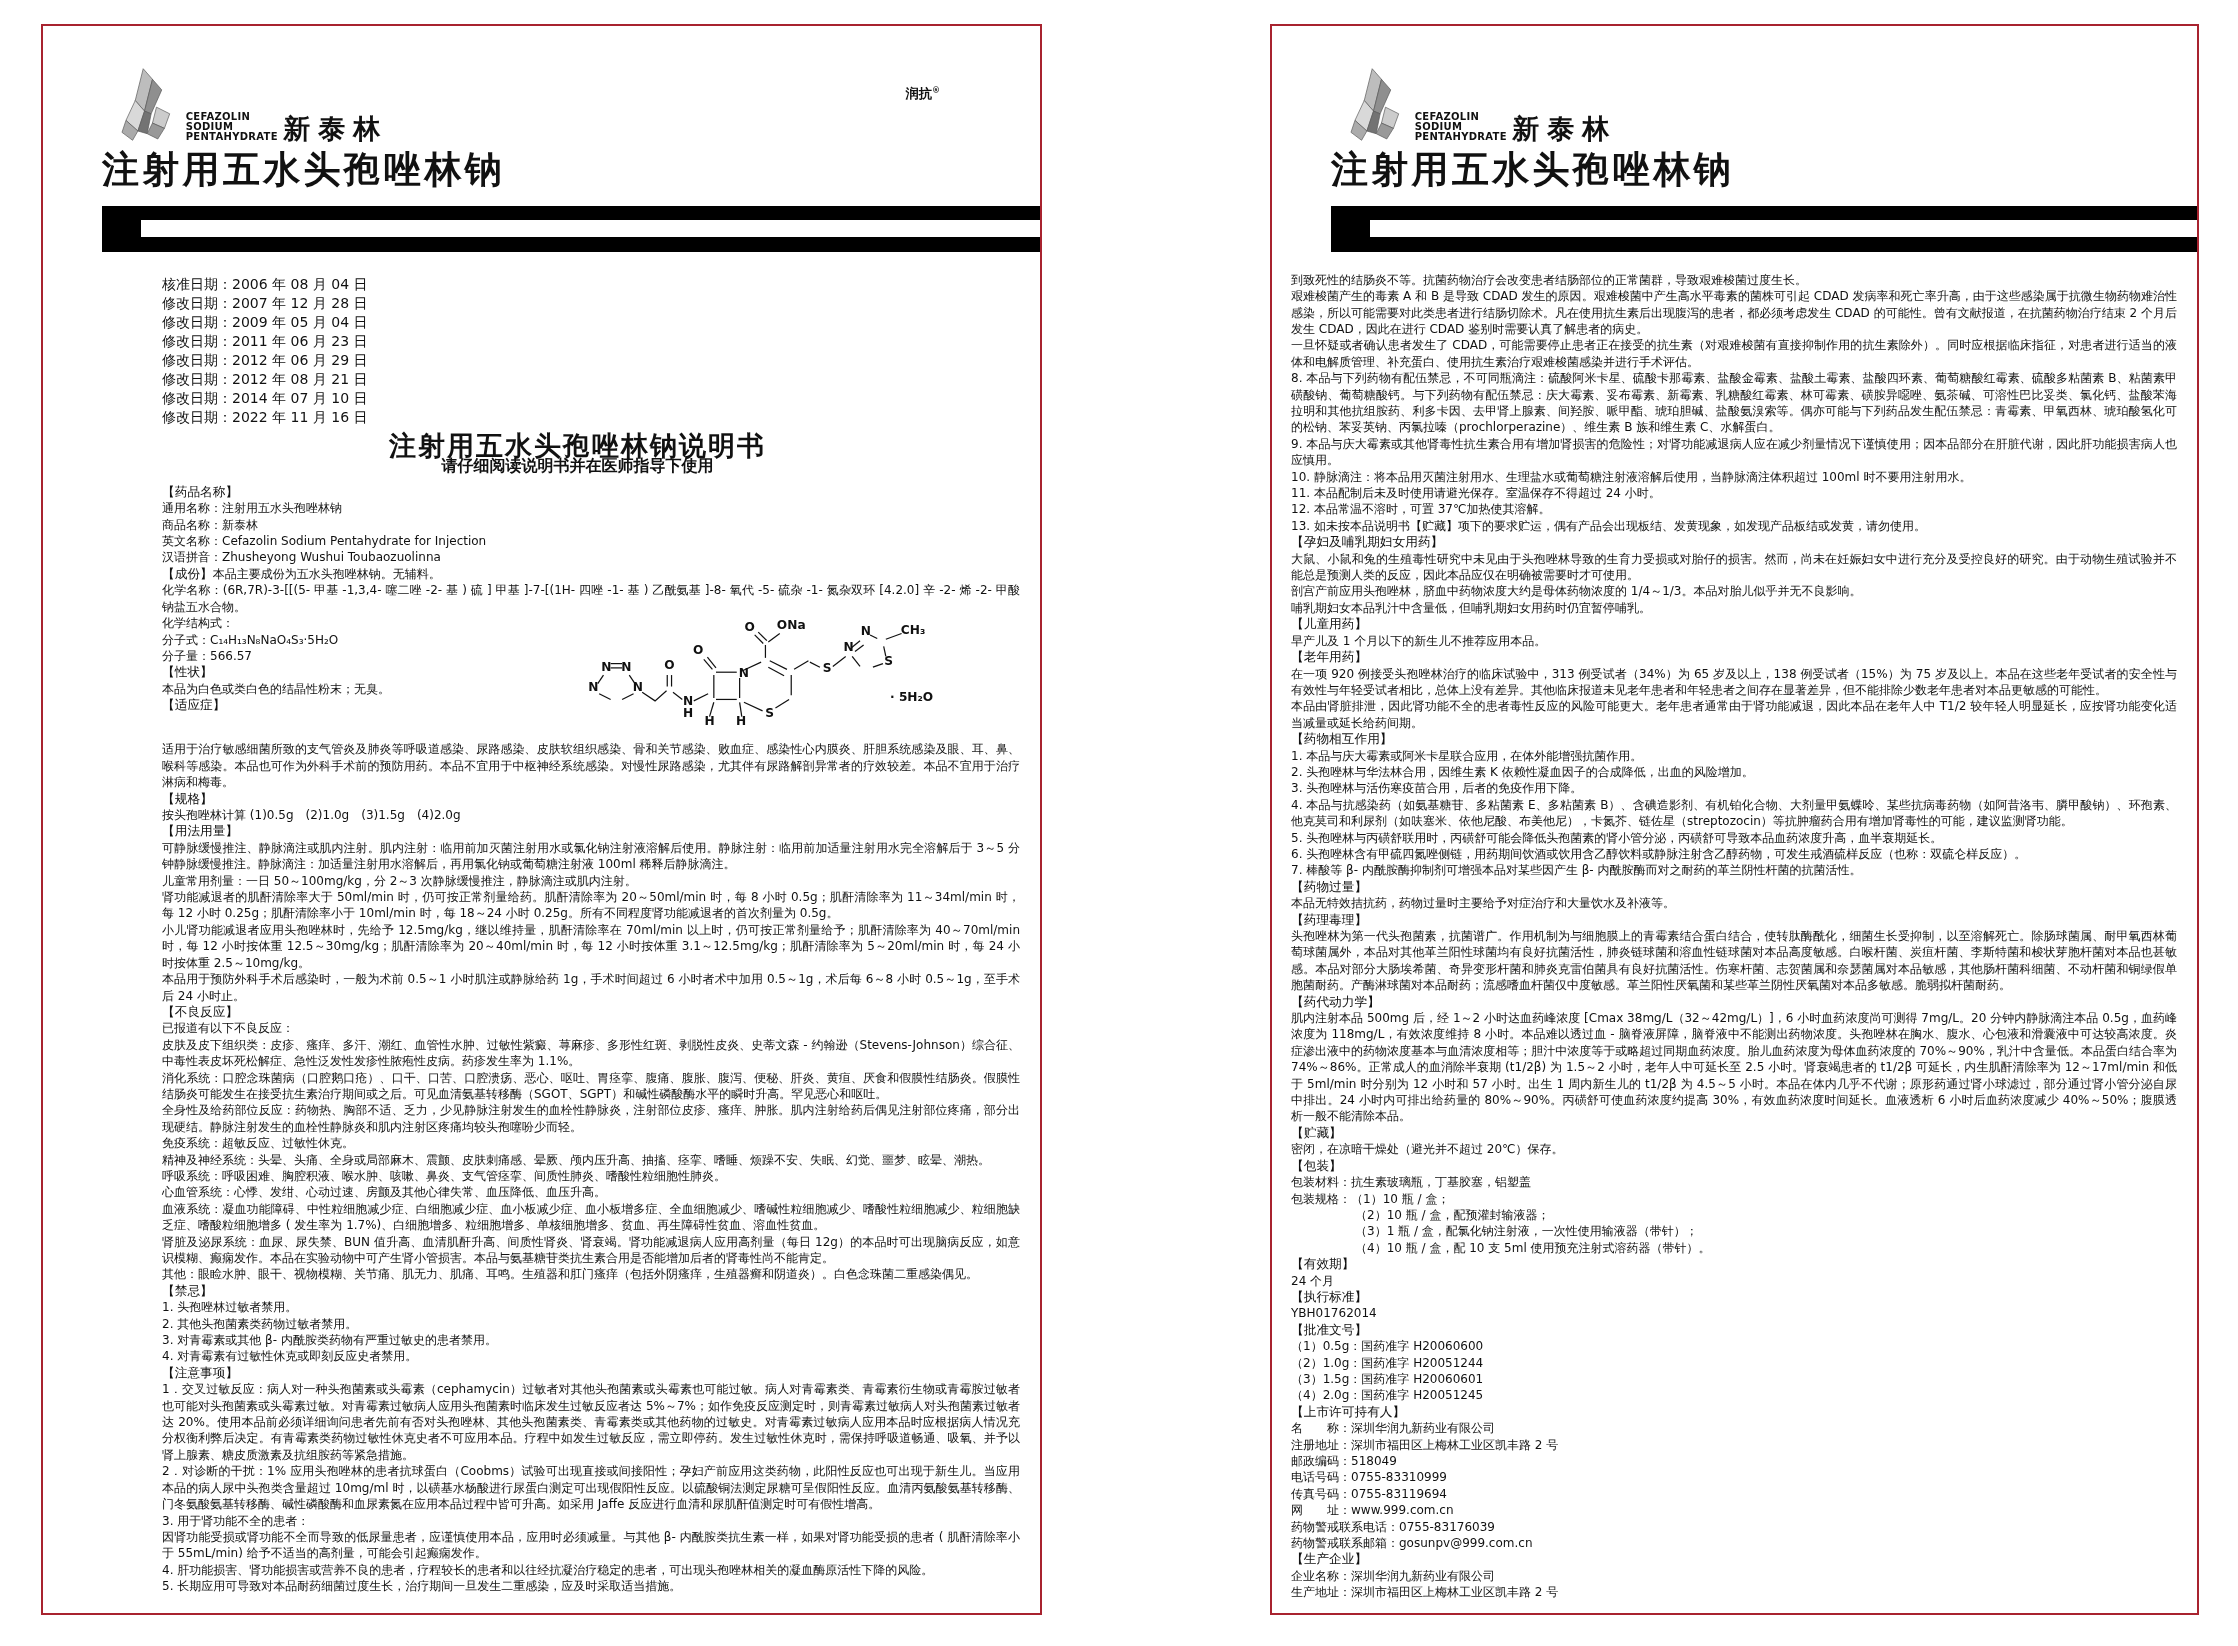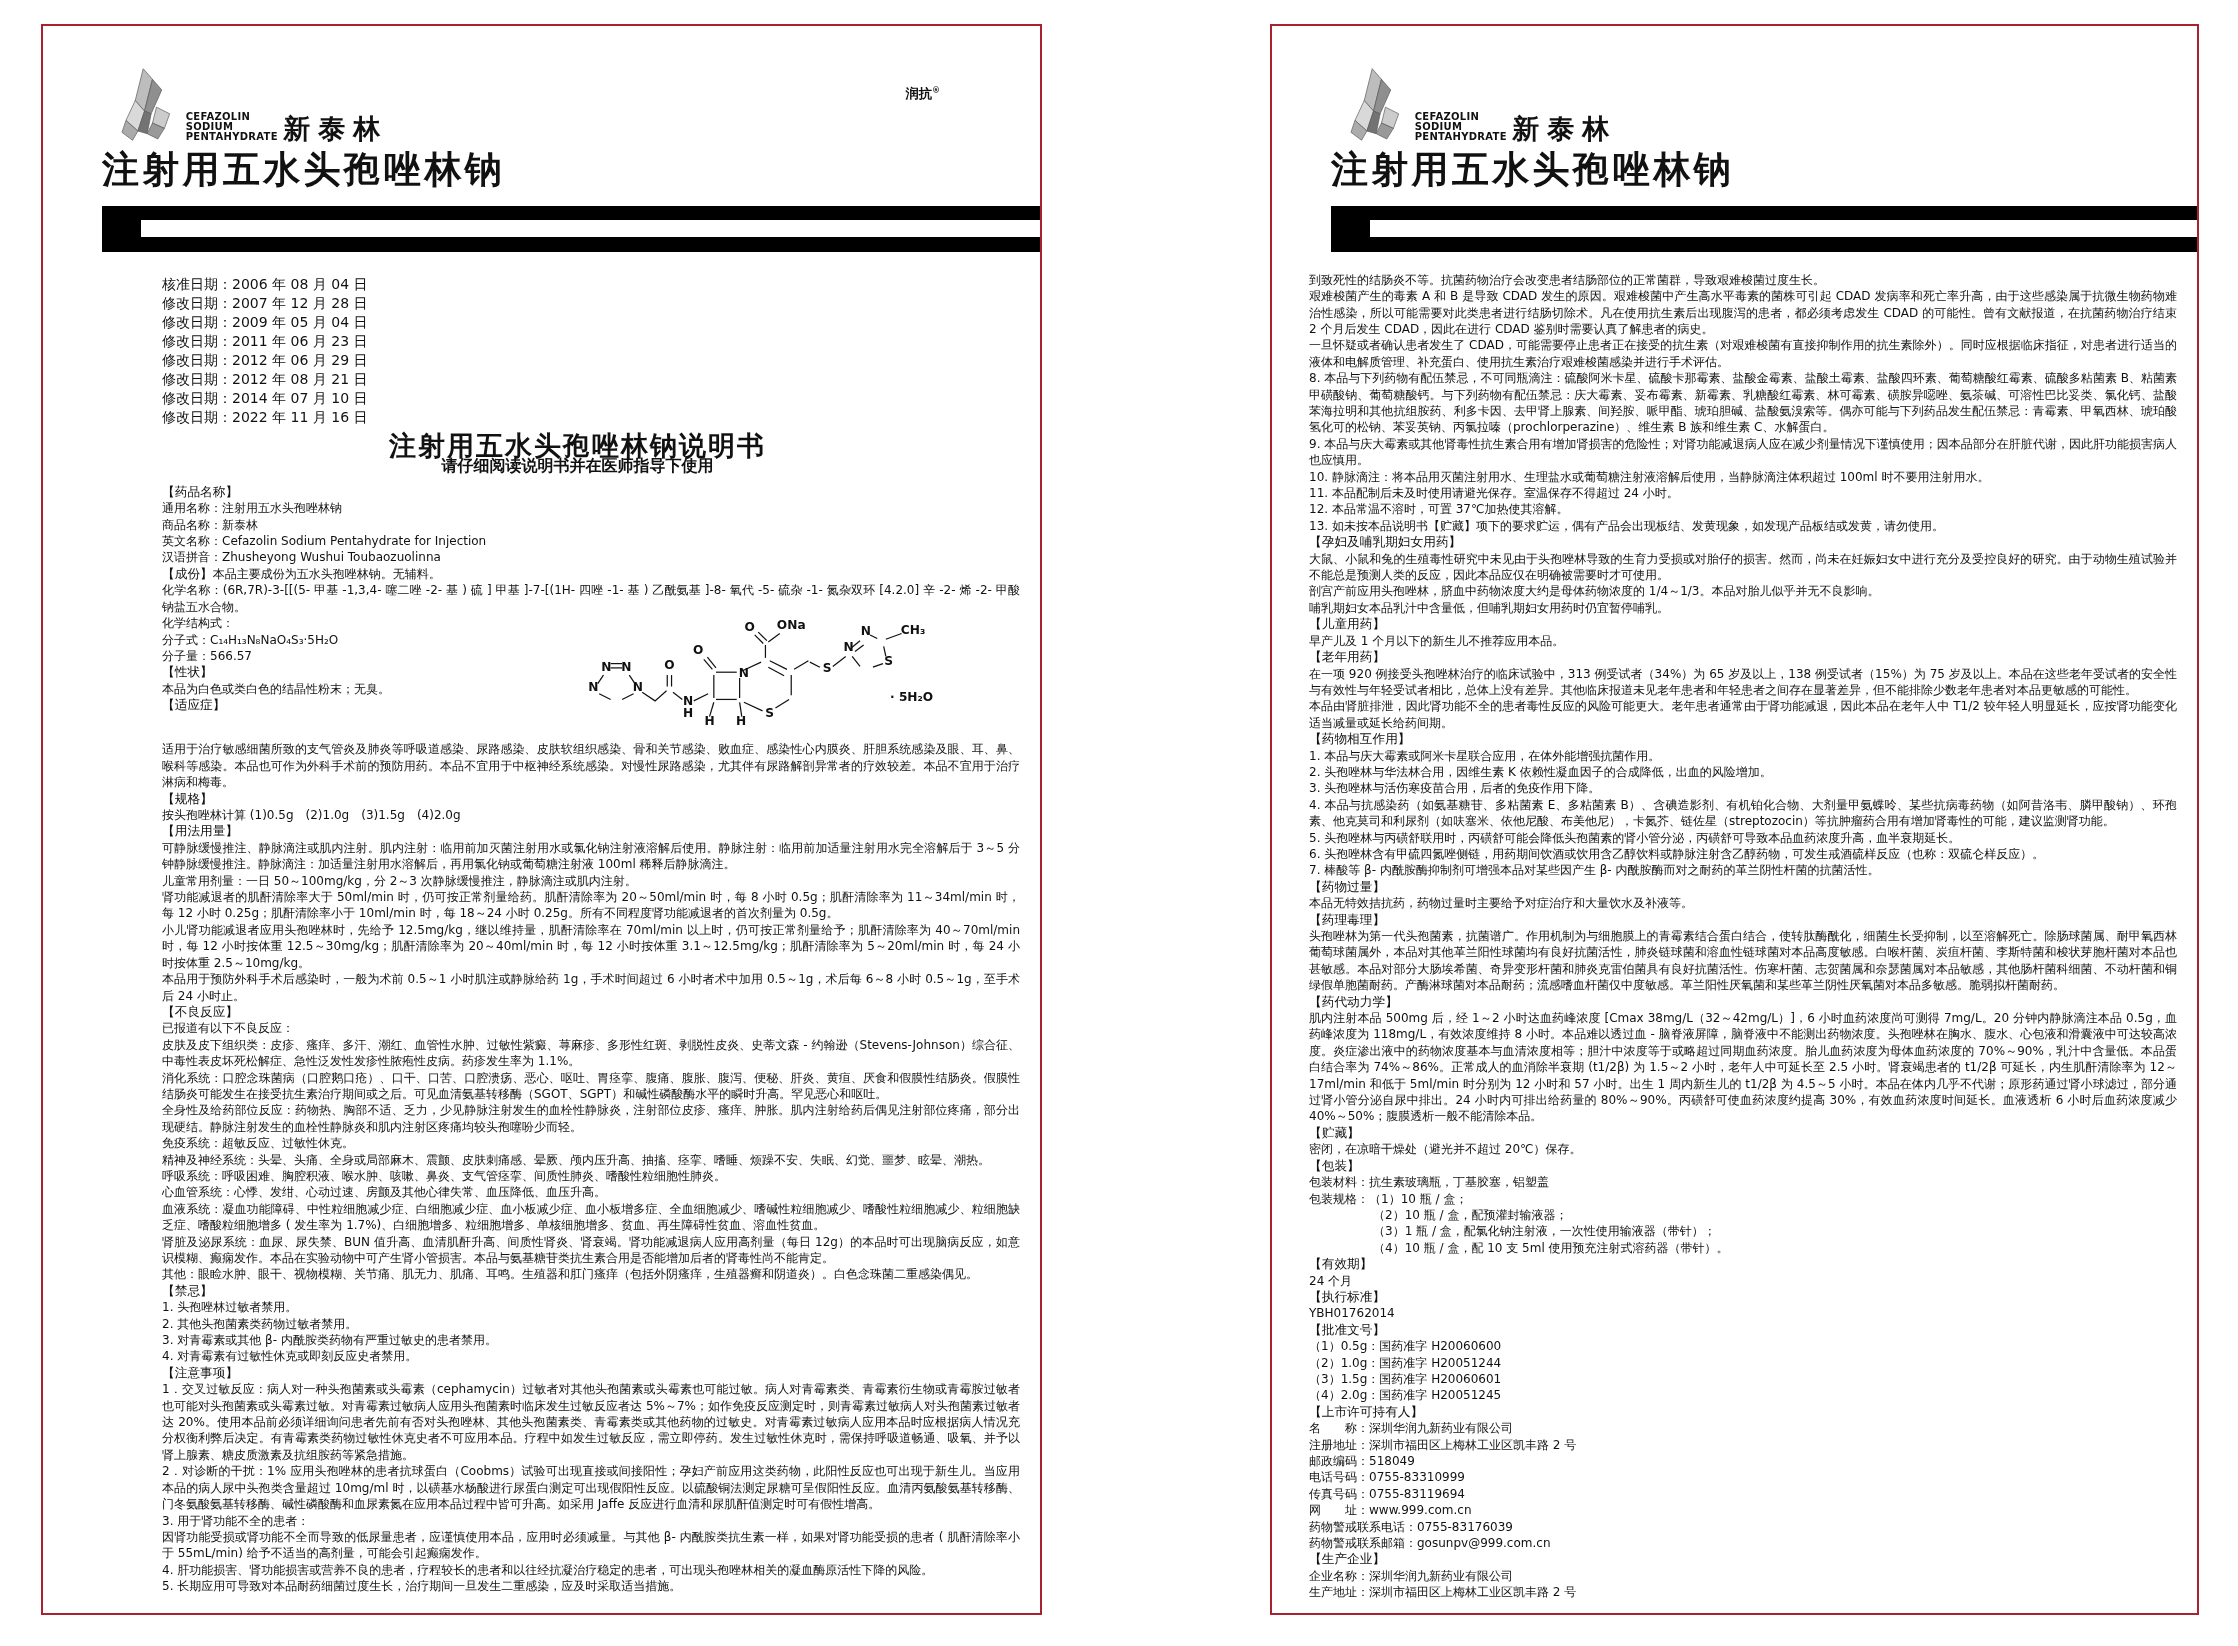--- a/index.html
+++ b/index.html
@@ -20,21 +20,21 @@
   .trademark sup{font-size:8px;}
   .big-title{font-size:37px;font-weight:900;letter-spacing:3.3px;margin-top:3px;}
   .bars{margin-top:10.7px;margin-right:-2px;}
   .bar-top{height:14px;background:#000;}
   .bar-mid{height:17.4px;background:#fff;border-left:39px solid #000;}
   .bar-bot{height:14.7px;background:#000;}
 
   
   .content{font-size:12px;line-height:16.4px;text-align:justify;}
   #page-left .content{padding:18px 20px 0 75px;margin-left:44px;}
-  #page-right .content{padding:20px 20px 0 37px;border-radius:16px;}
+  #page-right .content{padding:20px 20px 0 19px;border-radius:16px;}
   .dates{font-size:14px;line-height:19px;margin-top:5.3px;}
   .insert-title{font-size:27px;font-weight:800;text-align:center;letter-spacing:2px;margin:10.7px 27px 4px 0;}
   .insert-subtitle{font-size:16px;font-weight:700;text-align:center;margin:2.7px 27px 9.3px 0;}
   .bline{min-height:16.4px;}
   .bline strong{font-weight:400;font-size:12.7px;}
   .bline.ind{padding-left:64px;}
   .mid-flex{display:flex;align-items:flex-start;}
   .mid-left{flex:0 0 46%;}
   .structure{flex:1;margin-top:-2.7px;}
   .structure svg{display:block;width:374px;height:129px;margin-left:20px;}

